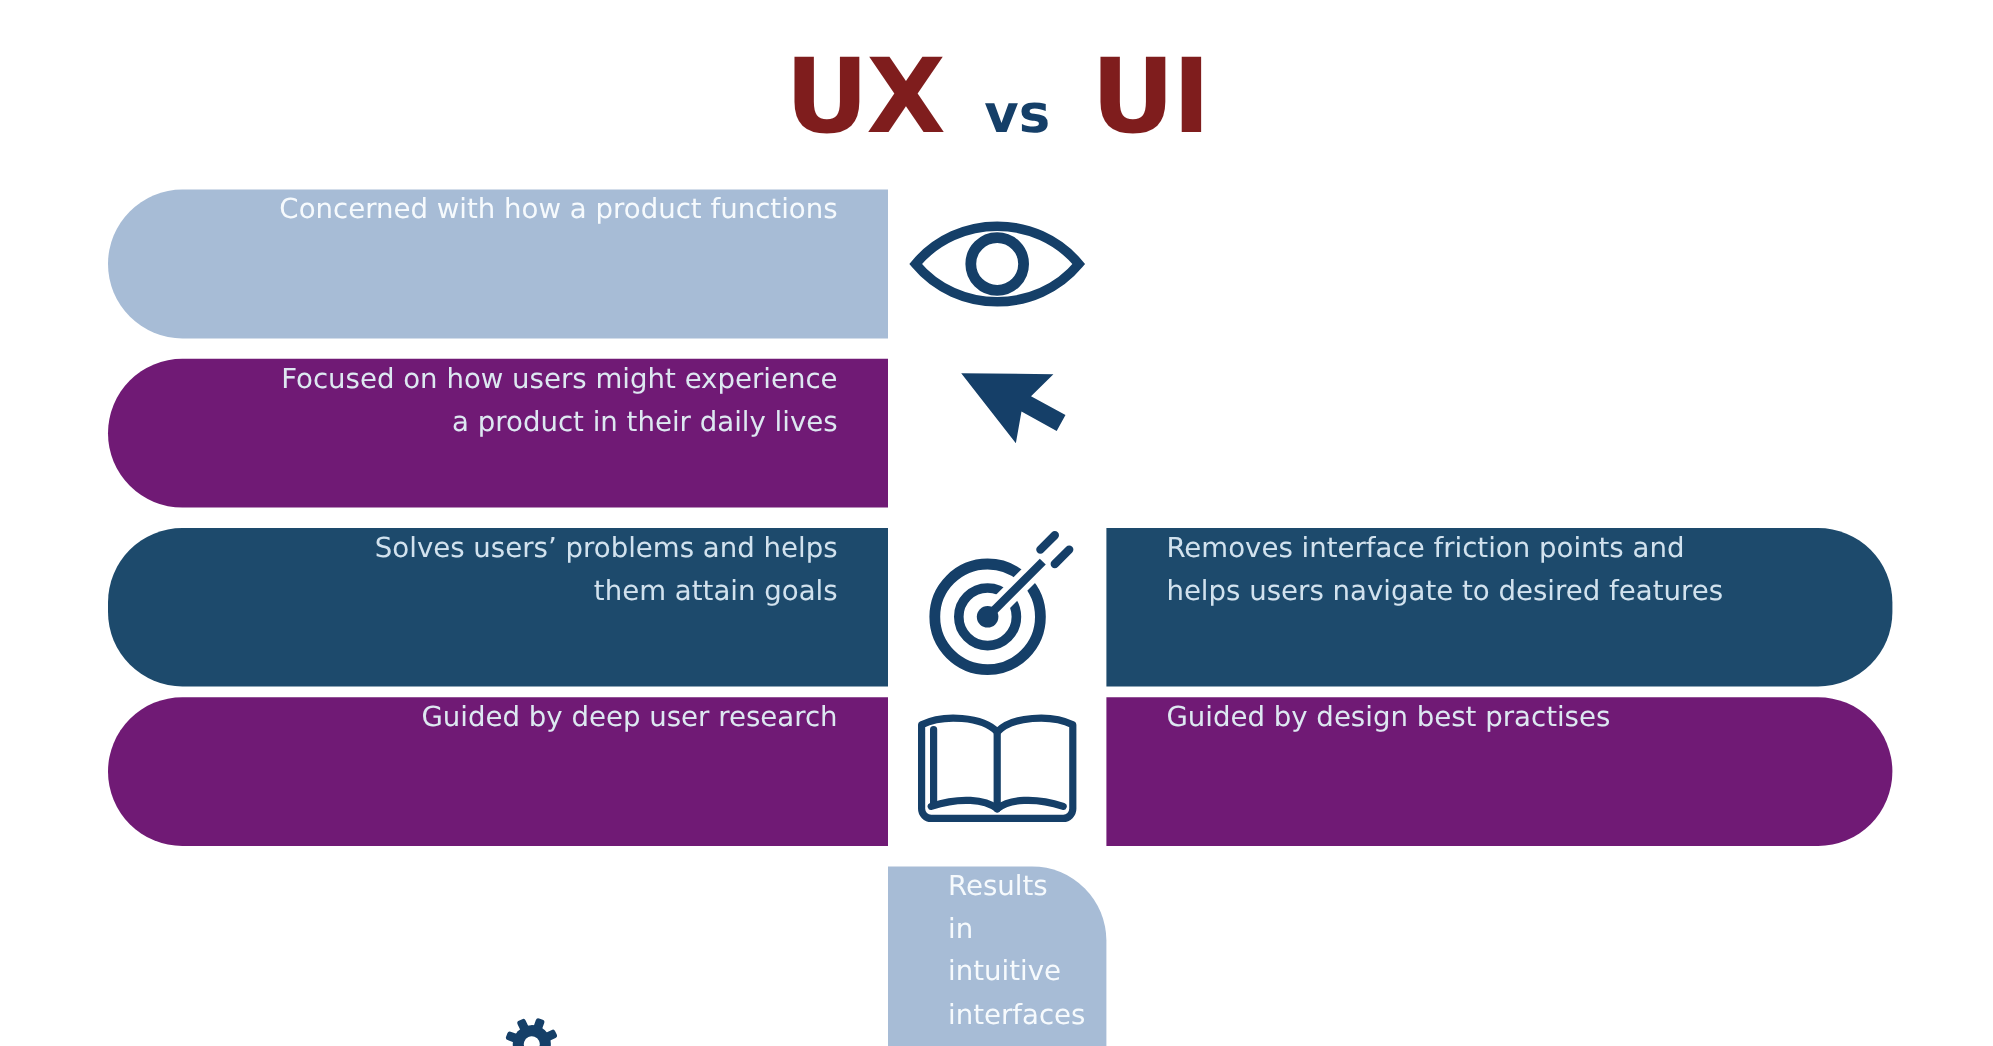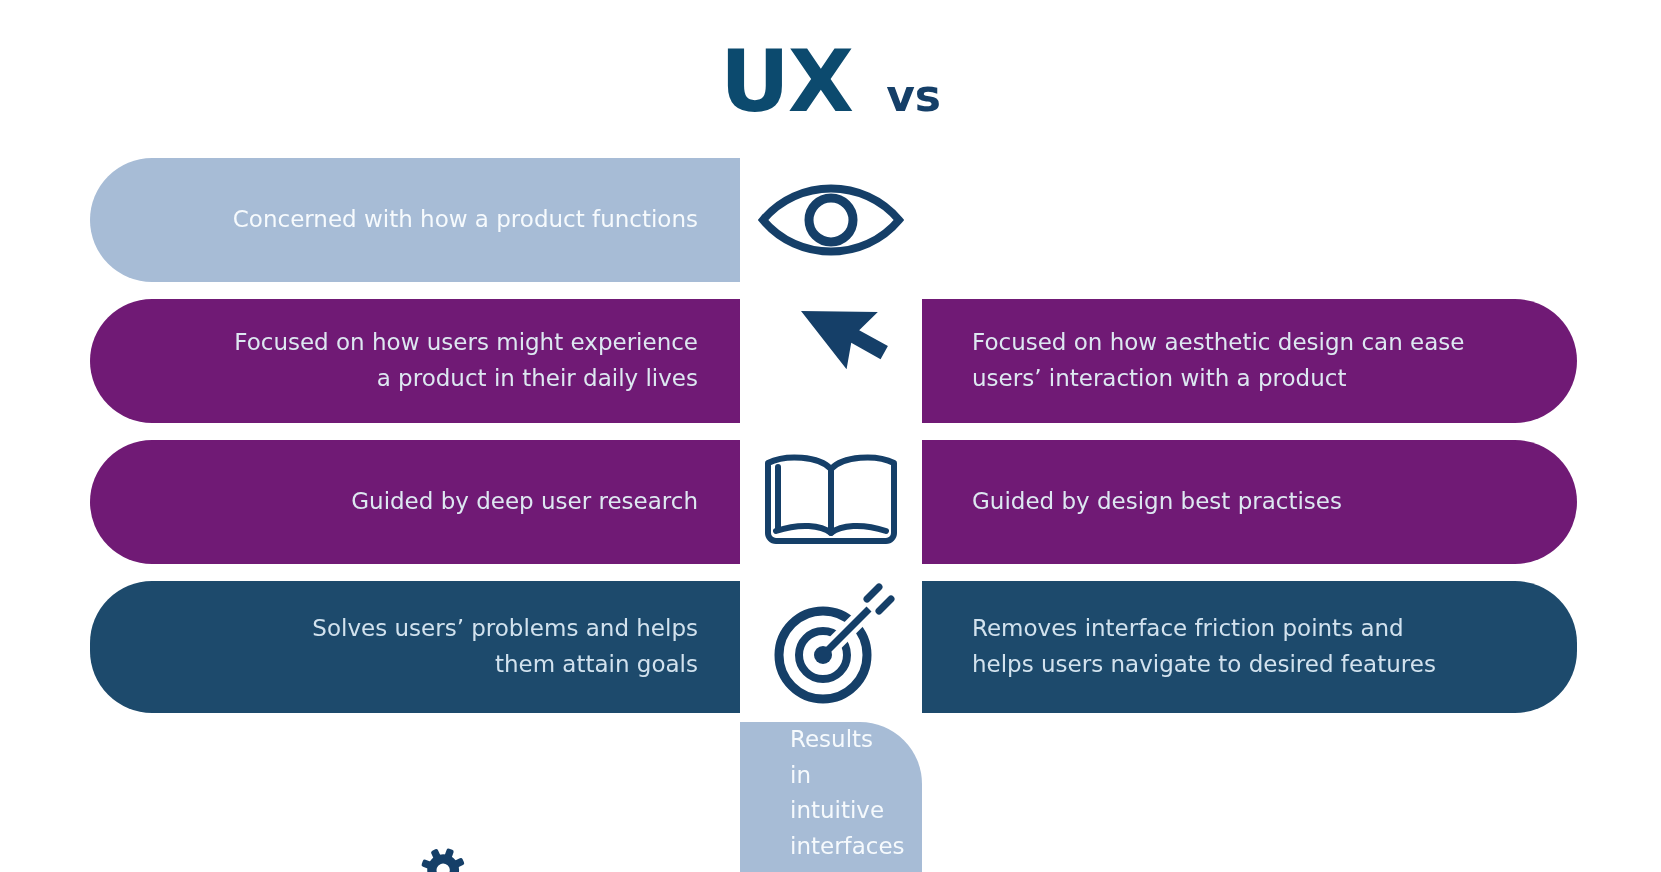--- a/index.html
+++ b/index.html
@@ -13,21 +13,21 @@
     display: flex;
     justify-content: center;
     align-items: baseline;
     gap: 34px;
     margin-top: 38px;
     height: 96px;
   }
   .t-big {
     font-size: 86px;
     font-weight: bold;
-    color: #0c4a6e;
+    color: #7f1d1d;
     letter-spacing: -2px;
     line-height: 1;
   }
   .t-vs {
     font-size: 44px;
     font-weight: bold;
     color: #153f68;
     line-height: 1;
   }
   .rows {
@@ -37,21 +37,21 @@
     flex-direction: column;
     gap: 17px;
   }
   .row {
     display: grid;
     grid-template-columns: 650px 182px 655px;
     height: 124px;
   }
   .pill {
     display: flex;
-    align-items: center;
+    align-items: flex-start;
     font-size: 23px;
     line-height: 1.55;
   }
   .pill-text { white-space: pre-line; width: 100%; }
   .pill.left {
     border-radius: 62px 0 0 62px;
     justify-content: flex-end;
     text-align: right;
     padding: 0 42px 0 58px;
   }
@@ -72,20 +72,21 @@
   svg { display: block; }
 </style>
 </head>
 <body>
 
 <div>
 
   <header class="title">
     <span class="t-big">UX</span>
     <span class="t-vs">vs</span>
+    <span class="t-big">UI</span>
   </header>
 
   <main class="rows">
 
     <div class="row tone-light">
       <div class="pill left">
         <span class="pill-text">Concerned with how a product functions</span>
       </div>
       <div class="icon-cell">
         <svg width="150" height="92" viewBox="0 0 150 92">
@@ -100,43 +101,20 @@
         <span class="pill-text">Focused on how users might experience
 a product in their daily lives</span>
       </div>
       <div class="icon-cell">
         <svg width="120" height="120" viewBox="0 0 120 120">
           <g transform="translate(30,10) rotate(-38)">
             <path d="M0 0 L0 74 L20 56 L33 87 L47 81 L34 51 L60 48 Z" fill="#153f68"></path>
           </g>
         </svg>
       </div>
-      <div class="pill right">
-        <span class="pill-text">Focused on how aesthetic design can ease
-users’ interaction with a product</span>
-      </div>
-    </div>
-
-    <div class="row tone-medium">
-      <div class="pill left">
-        <span class="pill-text">Guided by deep user research</span>
-      </div>
-      <div class="icon-cell">
-        <svg width="150" height="114" viewBox="0 0 150 114">
-          <g fill="none" stroke="#153f68" stroke-width="6" stroke-linecap="round" stroke-linejoin="round">
-            <path d="M75 24 C63 11 30 9 12 18 L12 88 A8 8 0 0 0 20 96 L130 96 A8 8 0 0 0 138 88 L138 18 C120 9 87 11 75 24 Z"></path>
-            <path d="M22 22 L22 84"></path>
-            <path d="M75 26 L75 88"></path>
-            <path d="M20 86 C44 78 65 80 75 88 C85 80 106 78 130 86"></path>
-          </g>
-        </svg>
-      </div>
-      <div class="pill right">
-        <span class="pill-text">Guided by design best practises</span>
-      </div>
     </div>
 
     <div class="row tone-dark">
       <div class="pill left">
         <span class="pill-text">Solves users’ problems and helps
 them attain goals</span>
       </div>
       <div class="icon-cell">
         <svg width="132" height="132" viewBox="0 0 132 132">
           <circle cx="58" cy="74" r="44" fill="none" stroke="#153f68" stroke-width="9"></circle>
@@ -144,20 +122,39 @@
           <line x1="64" y1="68" x2="106" y2="26" stroke="#ffffff" stroke-width="16"></line>
           <line x1="58" y1="74" x2="104" y2="28" stroke="#153f68" stroke-width="7"></line>
           <circle cx="58" cy="74" r="9" fill="#153f68"></circle>
           <line x1="102" y1="18" x2="114" y2="6" stroke="#153f68" stroke-width="7" stroke-linecap="round"></line>
           <line x1="114" y1="30" x2="126" y2="18" stroke="#153f68" stroke-width="7" stroke-linecap="round"></line>
         </svg>
       </div>
       <div class="pill right">
         <span class="pill-text">Removes interface friction points and
 helps users navigate to desired features</span>
+      </div>
+    </div>
+
+    <div class="row tone-medium">
+      <div class="pill left">
+        <span class="pill-text">Guided by deep user research</span>
+      </div>
+      <div class="icon-cell">
+        <svg width="150" height="114" viewBox="0 0 150 114">
+          <g fill="none" stroke="#153f68" stroke-width="6" stroke-linecap="round" stroke-linejoin="round">
+            <path d="M75 24 C63 11 30 9 12 18 L12 88 A8 8 0 0 0 20 96 L130 96 A8 8 0 0 0 138 88 L138 18 C120 9 87 11 75 24 Z"></path>
+            <path d="M22 22 L22 84"></path>
+            <path d="M75 26 L75 88"></path>
+            <path d="M20 86 C44 78 65 80 75 88 C85 80 106 78 130 86"></path>
+          </g>
+        </svg>
+      </div>
+      <div class="pill right">
+        <span class="pill-text">Guided by design best practises</span>
       </div>
     </div>
 
     <div class="row tone-light">
       <div class="icon-cell">
         <svg width="128" height="128" viewBox="0 0 150 150">
           <defs>
             <g id="gear8" fill="#153f68">
               <rect x="-7" y="-42" width="14" height="20" rx="4"></rect>
               <rect x="-7" y="-42" width="14" height="20" rx="4" transform="rotate(45)"></rect>

